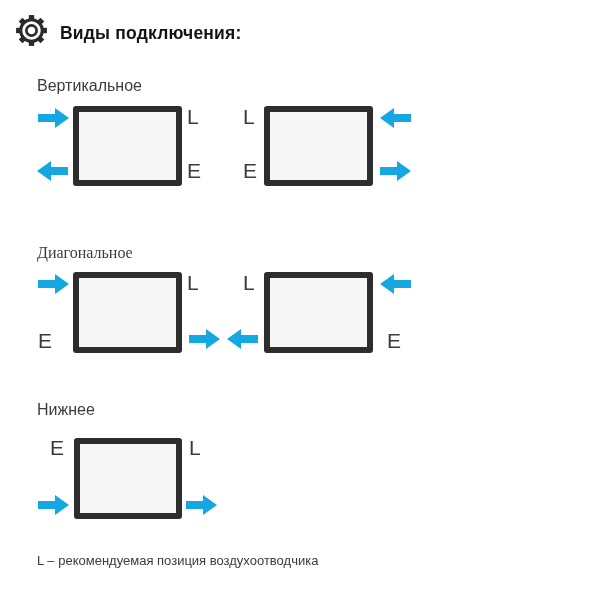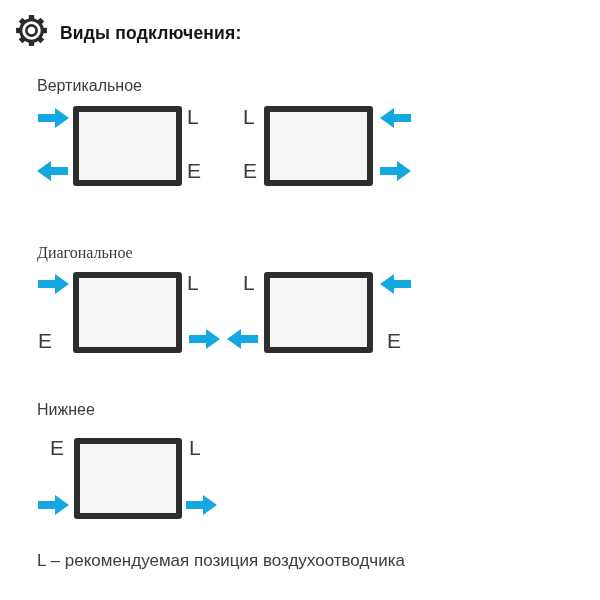--- a/index.html
+++ b/index.html
@@ -59,21 +59,21 @@
     position: absolute;
     width: 31px;
     height: 22px;
     fill: var(--arrow);
   }
   .arrow.left { transform: scaleX(-1); }
   .legend {
     position: absolute;
     left: 37px;
     top: 553px;
-    font-size: 17px;
+    font-size: 13px;
     line-height: 16px;
     color: var(--text-dark);
   }
   .defs { position: absolute; width: 0; height: 0; }
 </style>
 </head>
 <body>
 
 <svg class="defs" aria-hidden="true">
   <defs>

